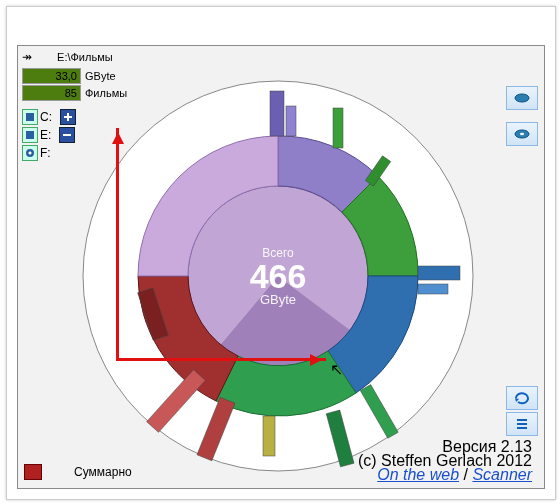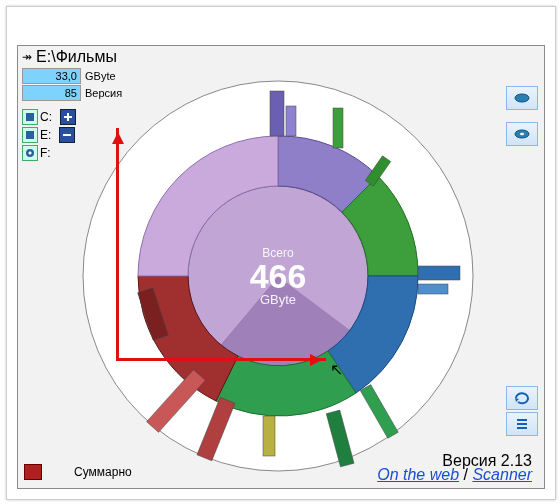--- a/index.html
+++ b/index.html
@@ -9,25 +9,25 @@
   .appicon{width:16px;height:16px;margin-left:8px;border-radius:50%;background:radial-gradient(circle at 40% 40%,#a8d8ff,#1a7f3c 60%);}
   .title{flex:1;text-align:center;color:#555;font-size:13px;}
   .winbtns{display:flex;height:22px;margin-top:-4px;}
   .winbtn{width:46px;display:flex;align-items:center;justify-content:center;font-size:14px;color:#555;}
   .winbtn.close{background:#c75050;color:#fff;width:48px;}
   
   .client{position:absolute;left:10px;top:38px;right:10px;bottom:10px;border:1px solid #8a8a8a;background:#f2f2f2;}
   
   .pathrow{height:18px;display:flex;align-items:center;padding:2px 4px;}
   .pathicon{font-size:12px;margin-right:4px;}
-  .path{font-size:16px;}
+  .path{font-size:11px;margin-left:21px;}
   
   .info{position:absolute;left:4px;top:22px;}
   .info-row{display:flex;height:16px;margin-bottom:1px;}
-  .info-val{width:54px;border:1px solid #999;background:#7dd3fc;text-align:right;padding-right:3px;font-size:11px;line-height:14px;}
+  .info-val{width:54px;border:1px solid #999;background:#4d7c0f;text-align:right;padding-right:3px;font-size:11px;line-height:14px;}
   .info-lab{padding-left:4px;font-size:11px;line-height:16px;}
   
   .drives{position:absolute;left:4px;top:62px;}
   .drive{display:flex;align-items:center;height:18px;}
   .dico{width:14px;height:14px;border:1px solid #4a6;background:#cfe;margin-right:2px;position:relative;}
   .dico::after{content:"";position:absolute;inset:3px;background:#2a5fa0;}
   .dico.cd::after{border-radius:50%;background:radial-gradient(circle,#fff 25%,#2a5fa0 30%);}
   .squish{width:14px;height:14px;background:#2a4fa0;margin-left:8px;border:1px solid #123;position:relative;}
   .squish.minus::after{content:"";position:absolute;left:3px;right:3px;top:6px;height:2px;background:#fff;}
   .squish.plus::before{content:"";position:absolute;left:3px;right:3px;top:6px;height:2px;background:#fff;}
@@ -68,21 +68,21 @@
       <span class="path">E:\Фильмы</span>
     </div>
 
     <div class="info">
       <div class="info-row">
         <div class="info-val">33,0</div>
         <div class="info-lab">GByte</div>
       </div>
       <div class="info-row">
         <div class="info-val">85</div>
-        <div class="info-lab">Версия</div>
+        <div class="info-lab">Фильмы</div>
       </div>
     </div>
 
     <div class="drives">
       <div class="drive">
         <span class="dico"></span>
         <span>C:</span>
         <span class="squish plus"></span>
       </div>
       <div class="drive">
@@ -166,19 +166,20 @@
     <div class="arrow-h"></div>
     <div class="cursor">↖</div>
 
     <div class="legend">
       <div class="swatch"></div>
       <span>Суммарно</span>
     </div>
 
     <div class="footer">
       <div>Версия 2.13</div>
+      <div>(c) Steffen Gerlach 2012</div>
       <div>
         <a href="#">On the web</a><span> / </span><a href="#">Scanner</a>
       </div>
     </div>
 
   </div>
 </div>
 
 </body></html>

